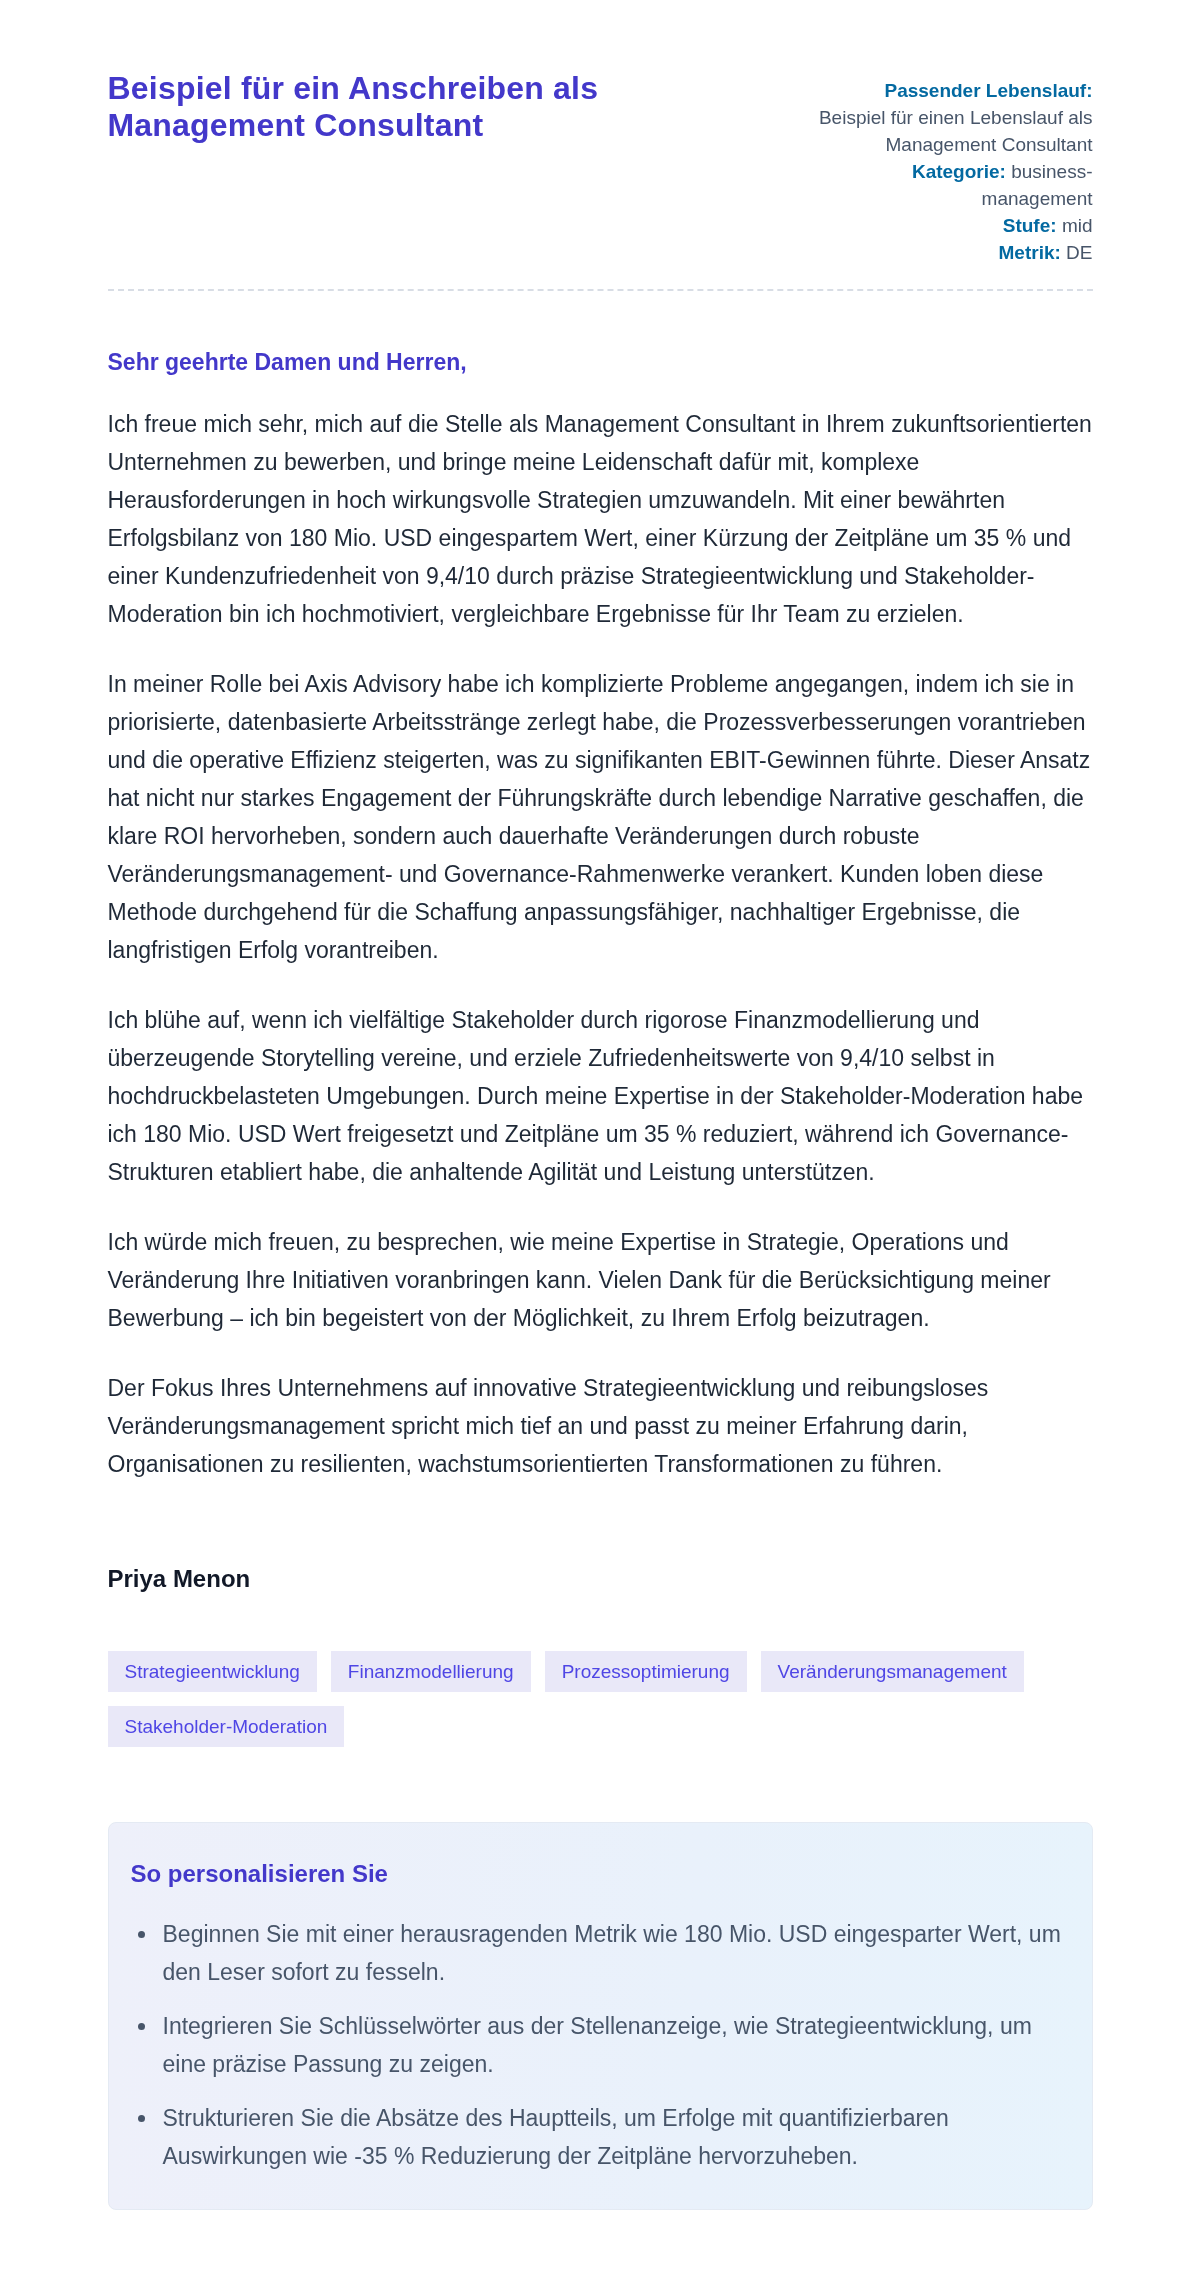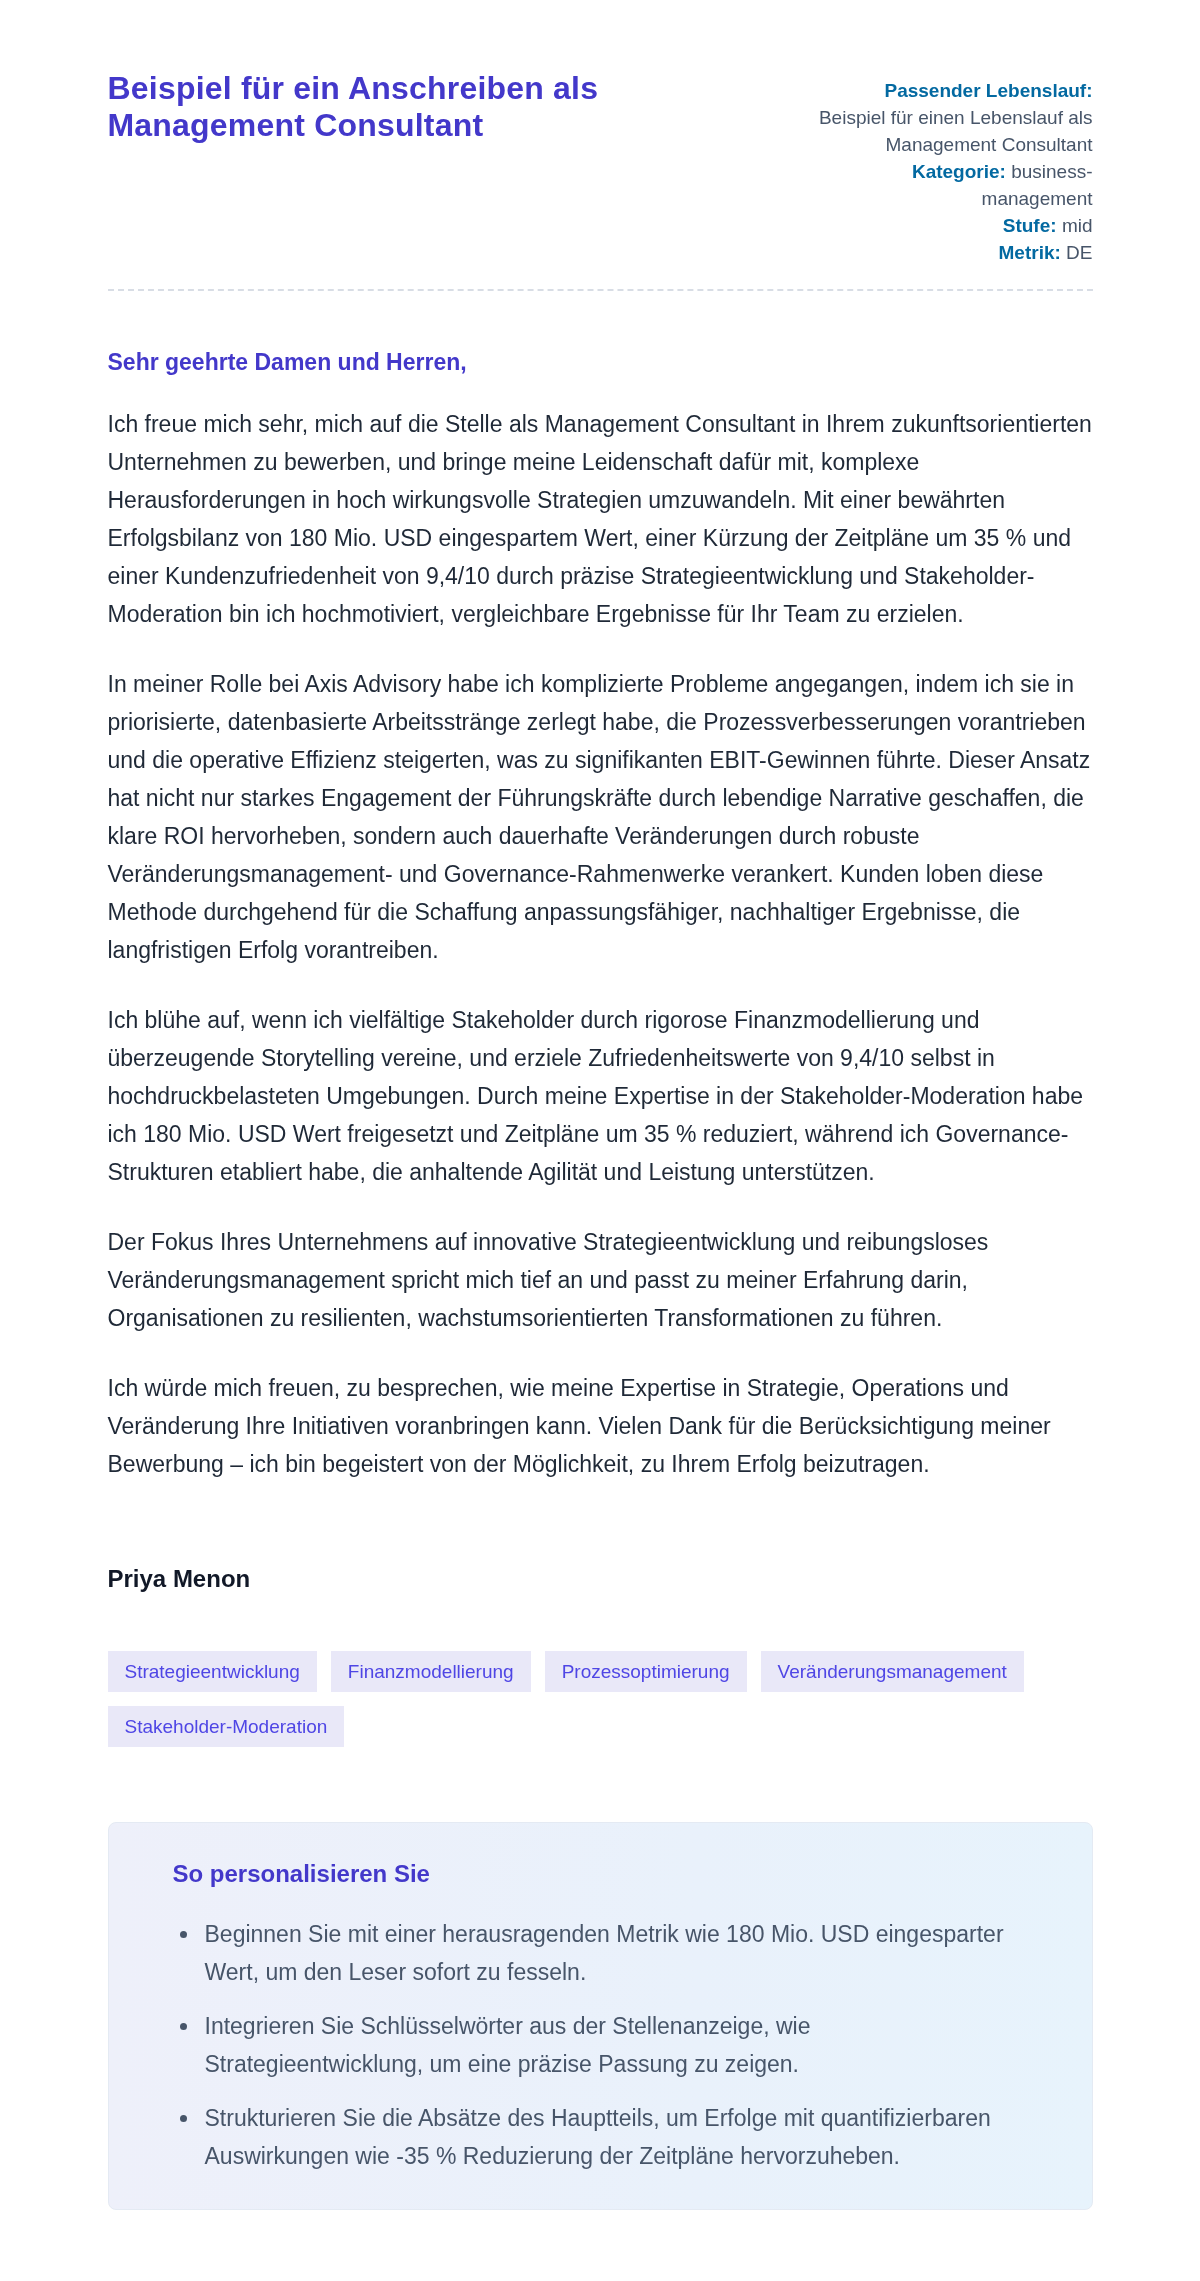--- a/index.html
+++ b/index.html
@@ -114,21 +114,21 @@
     padding:11px 17px;
     border-radius:0;
     white-space:nowrap;
   }
   
   .tips{
     margin-top:75px;
     border-radius:8px;
     border:1px solid #e4eaf3;
     background:linear-gradient(90deg,#eef0fa 0%,#e9f1fb 60%,#e7f3fc 100%);
-    padding:36px 64px 26px;
+    padding:36px 22px 26px;
   }
   .tips h2{
     margin:0 0 26px;
     font-size:24px;
     line-height:30px;
     font-weight:700;
     color:var(--accent);
   }
   .tips ul{
     margin:0;
@@ -162,22 +162,22 @@
   </header>
 
   <hr class="sep">
 
   <main>
     <p class="greeting">Sehr geehrte Damen und Herren,</p>
 
     <p class="body">Ich freue mich sehr, mich auf die Stelle als Management Consultant in Ihrem zukunftsorientierten Unternehmen zu bewerben, und bringe meine Leidenschaft dafür mit, komplexe Herausforderungen in hoch wirkungsvolle Strategien umzuwandeln. Mit einer bewährten Erfolgsbilanz von 180 Mio. USD eingespartem Wert, einer Kürzung der Zeitpläne um 35 % und einer Kundenzufriedenheit von 9,4/10 durch präzise Strategieentwicklung und Stakeholder-Moderation bin ich hochmotiviert, vergleichbare Ergebnisse für Ihr Team zu erzielen.</p>
     <p class="body">In meiner Rolle bei Axis Advisory habe ich komplizierte Probleme angegangen, indem ich sie in priorisierte, datenbasierte Arbeitsstränge zerlegt habe, die Prozessverbesserungen vorantrieben und die operative Effizienz steigerten, was zu signifikanten EBIT-Gewinnen führte. Dieser Ansatz hat nicht nur starkes Engagement der Führungskräfte durch lebendige Narrative geschaffen, die klare ROI hervorheben, sondern auch dauerhafte Veränderungen durch robuste Veränderungsmanagement- und Governance-Rahmenwerke verankert. Kunden loben diese Methode durchgehend für die Schaffung anpassungsfähiger, nachhaltiger Ergebnisse, die langfristigen Erfolg vorantreiben.</p>
     <p class="body">Ich blühe auf, wenn ich vielfältige Stakeholder durch rigorose Finanzmodellierung und überzeugende Storytelling vereine, und erziele Zufriedenheitswerte von 9,4/10 selbst in hochdruckbelasteten Umgebungen. Durch meine Expertise in der Stakeholder-Moderation habe ich 180 Mio. USD Wert freigesetzt und Zeitpläne um 35 % reduziert, während ich Governance-Strukturen etabliert habe, die anhaltende Agilität und Leistung unterstützen.</p>
+    <p class="body">Ich würde mich freuen, zu besprechen, wie meine Expertise in Strategie, Operations und Veränderung Ihre Initiativen voranbringen kann. Vielen Dank für die Berücksichtigung meiner Bewerbung – ich bin begeistert von der Möglichkeit, zu Ihrem Erfolg beizutragen.</p>
     <p class="body">Der Fokus Ihres Unternehmens auf innovative Strategieentwicklung und reibungsloses Veränderungsmanagement spricht mich tief an und passt zu meiner Erfahrung darin, Organisationen zu resilienten, wachstumsorientierten Transformationen zu führen.</p>
-    <p class="body">Ich würde mich freuen, zu besprechen, wie meine Expertise in Strategie, Operations und Veränderung Ihre Initiativen voranbringen kann. Vielen Dank für die Berücksichtigung meiner Bewerbung – ich bin begeistert von der Möglichkeit, zu Ihrem Erfolg beizutragen.</p>
 
     <p class="sig-name">Priya Menon</p>
 
     <div class="tags">
       <span class="tag">Strategieentwicklung</span>
       <span class="tag">Finanzmodellierung</span>
       <span class="tag">Prozessoptimierung</span>
       <span class="tag">Veränderungsmanagement</span>
       <span class="tag">Stakeholder-Moderation</span>
     </div>

